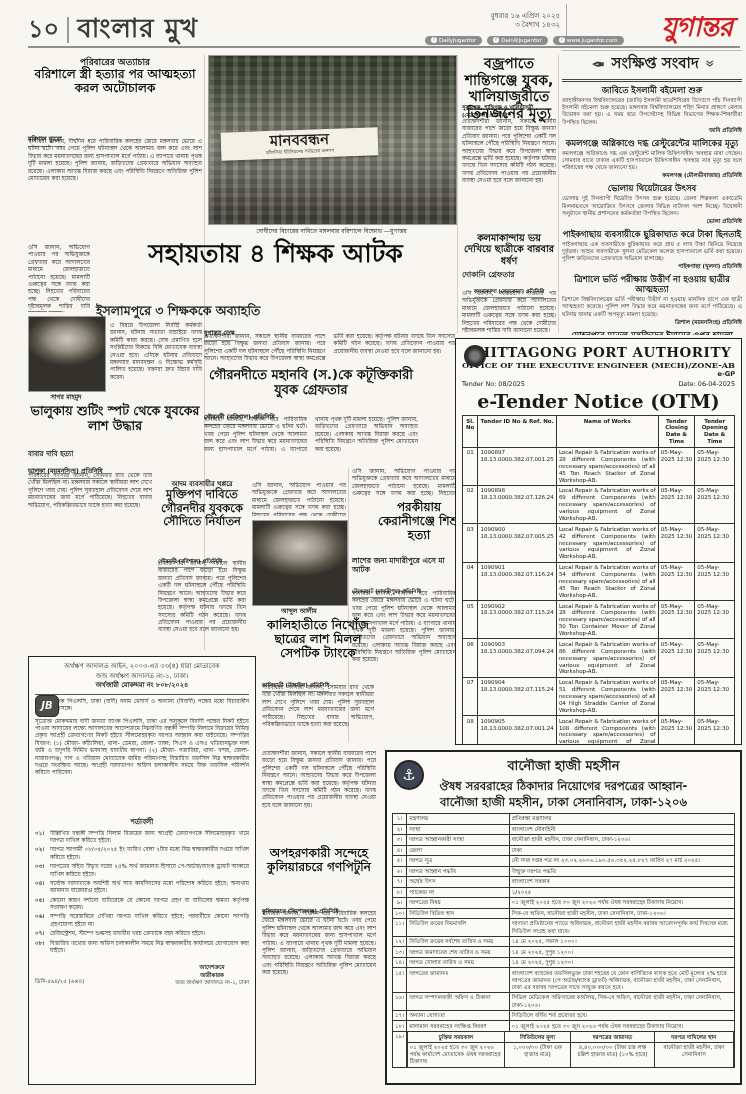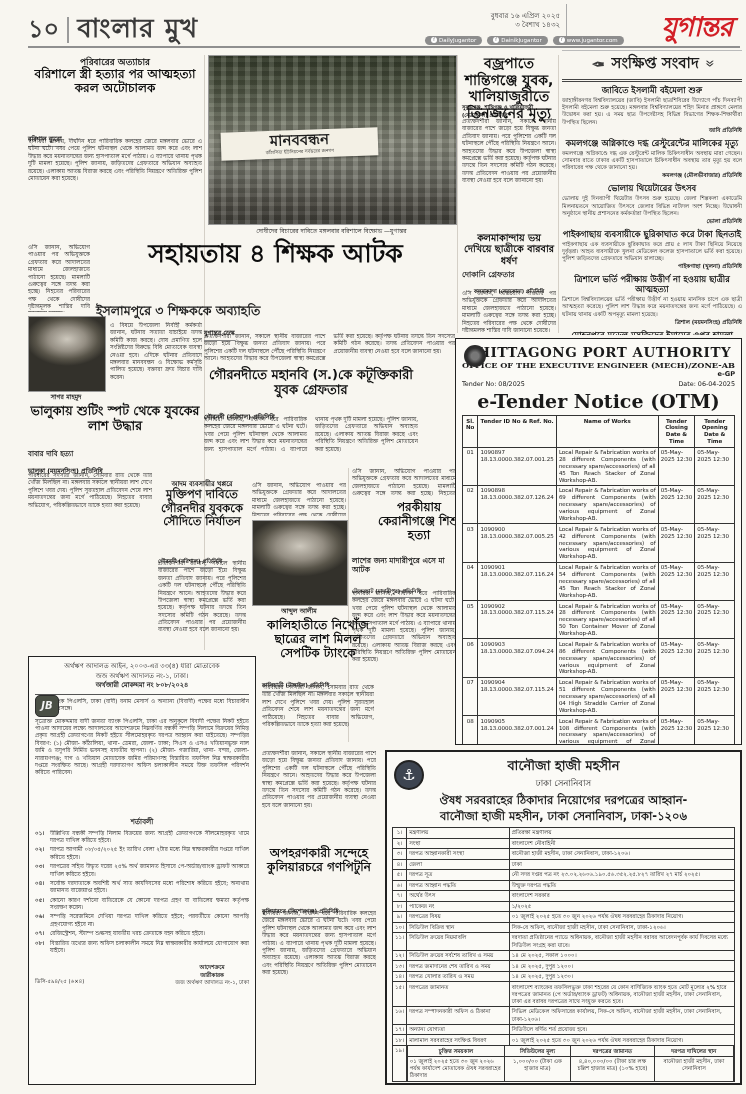--- a/index.html
+++ b/index.html
@@ -379,21 +379,20 @@
       <div>জারীকারক</div>
       <div class="sigsmall">জজ অর্থঋণ আদালত নং-১, ঢাকা</div>
     </div>
   </div>
 </div>
 
 <div class="abs noticebox" style="left:385px;top:750px;width:357px;height:335px;padding:4px 5px;box-sizing:border-box;overflow:hidden;border-width:2px;">
   <div style="position:relative;">
     <div class="navylogo" style="position:absolute;left:2px;top:4px;">⚓</div>
     <div class="nv-title1">বানৌজা হাজী মহসীন</div>
-    <div class="nv-title2">ঢাকা সেনানিবাস</div>
     <div class="nv-head">
       <div>ঔষধ সরবরাহের ঠিকাদার নিয়োগের দরপত্রের আহ্বান-</div>
       <div>বানৌজা হাজী মহসীন, ঢাকা সেনানিবাস, ঢাকা-১২০৬</div>
     </div>
   </div>
   <table class="nvt">
     <tbody>
 
     <tr>
         <td class="nno">১।</td>

